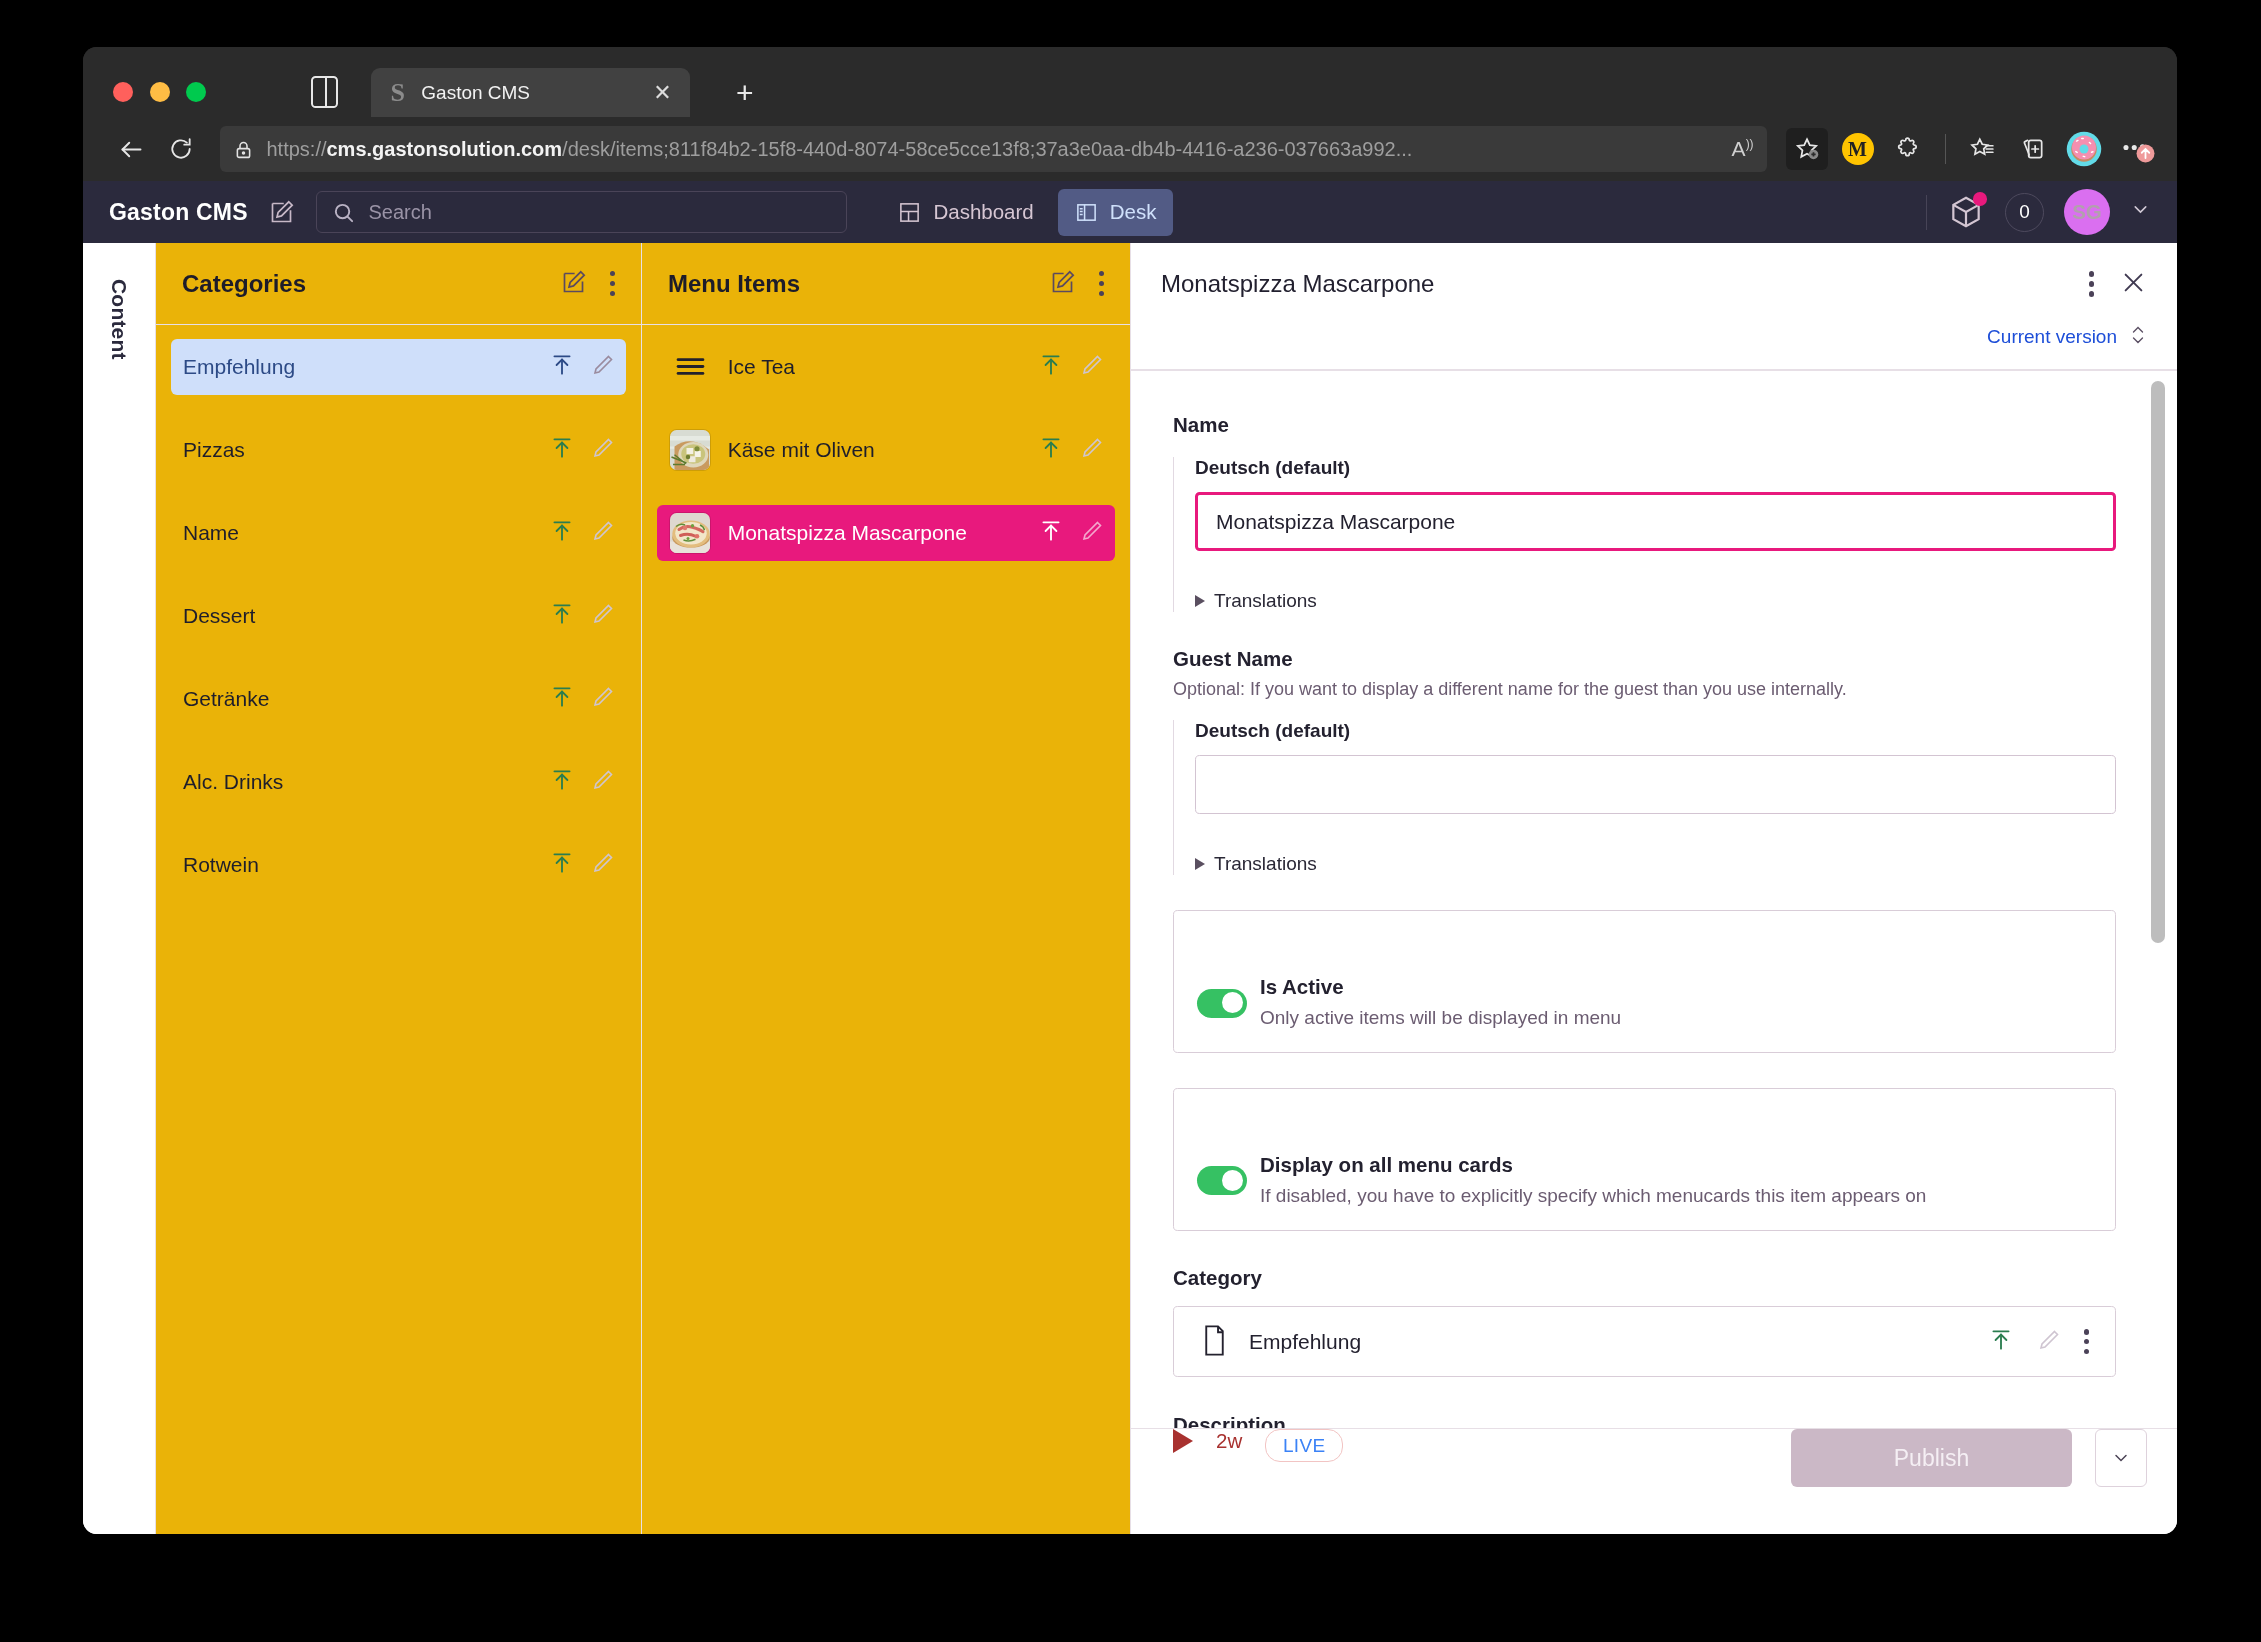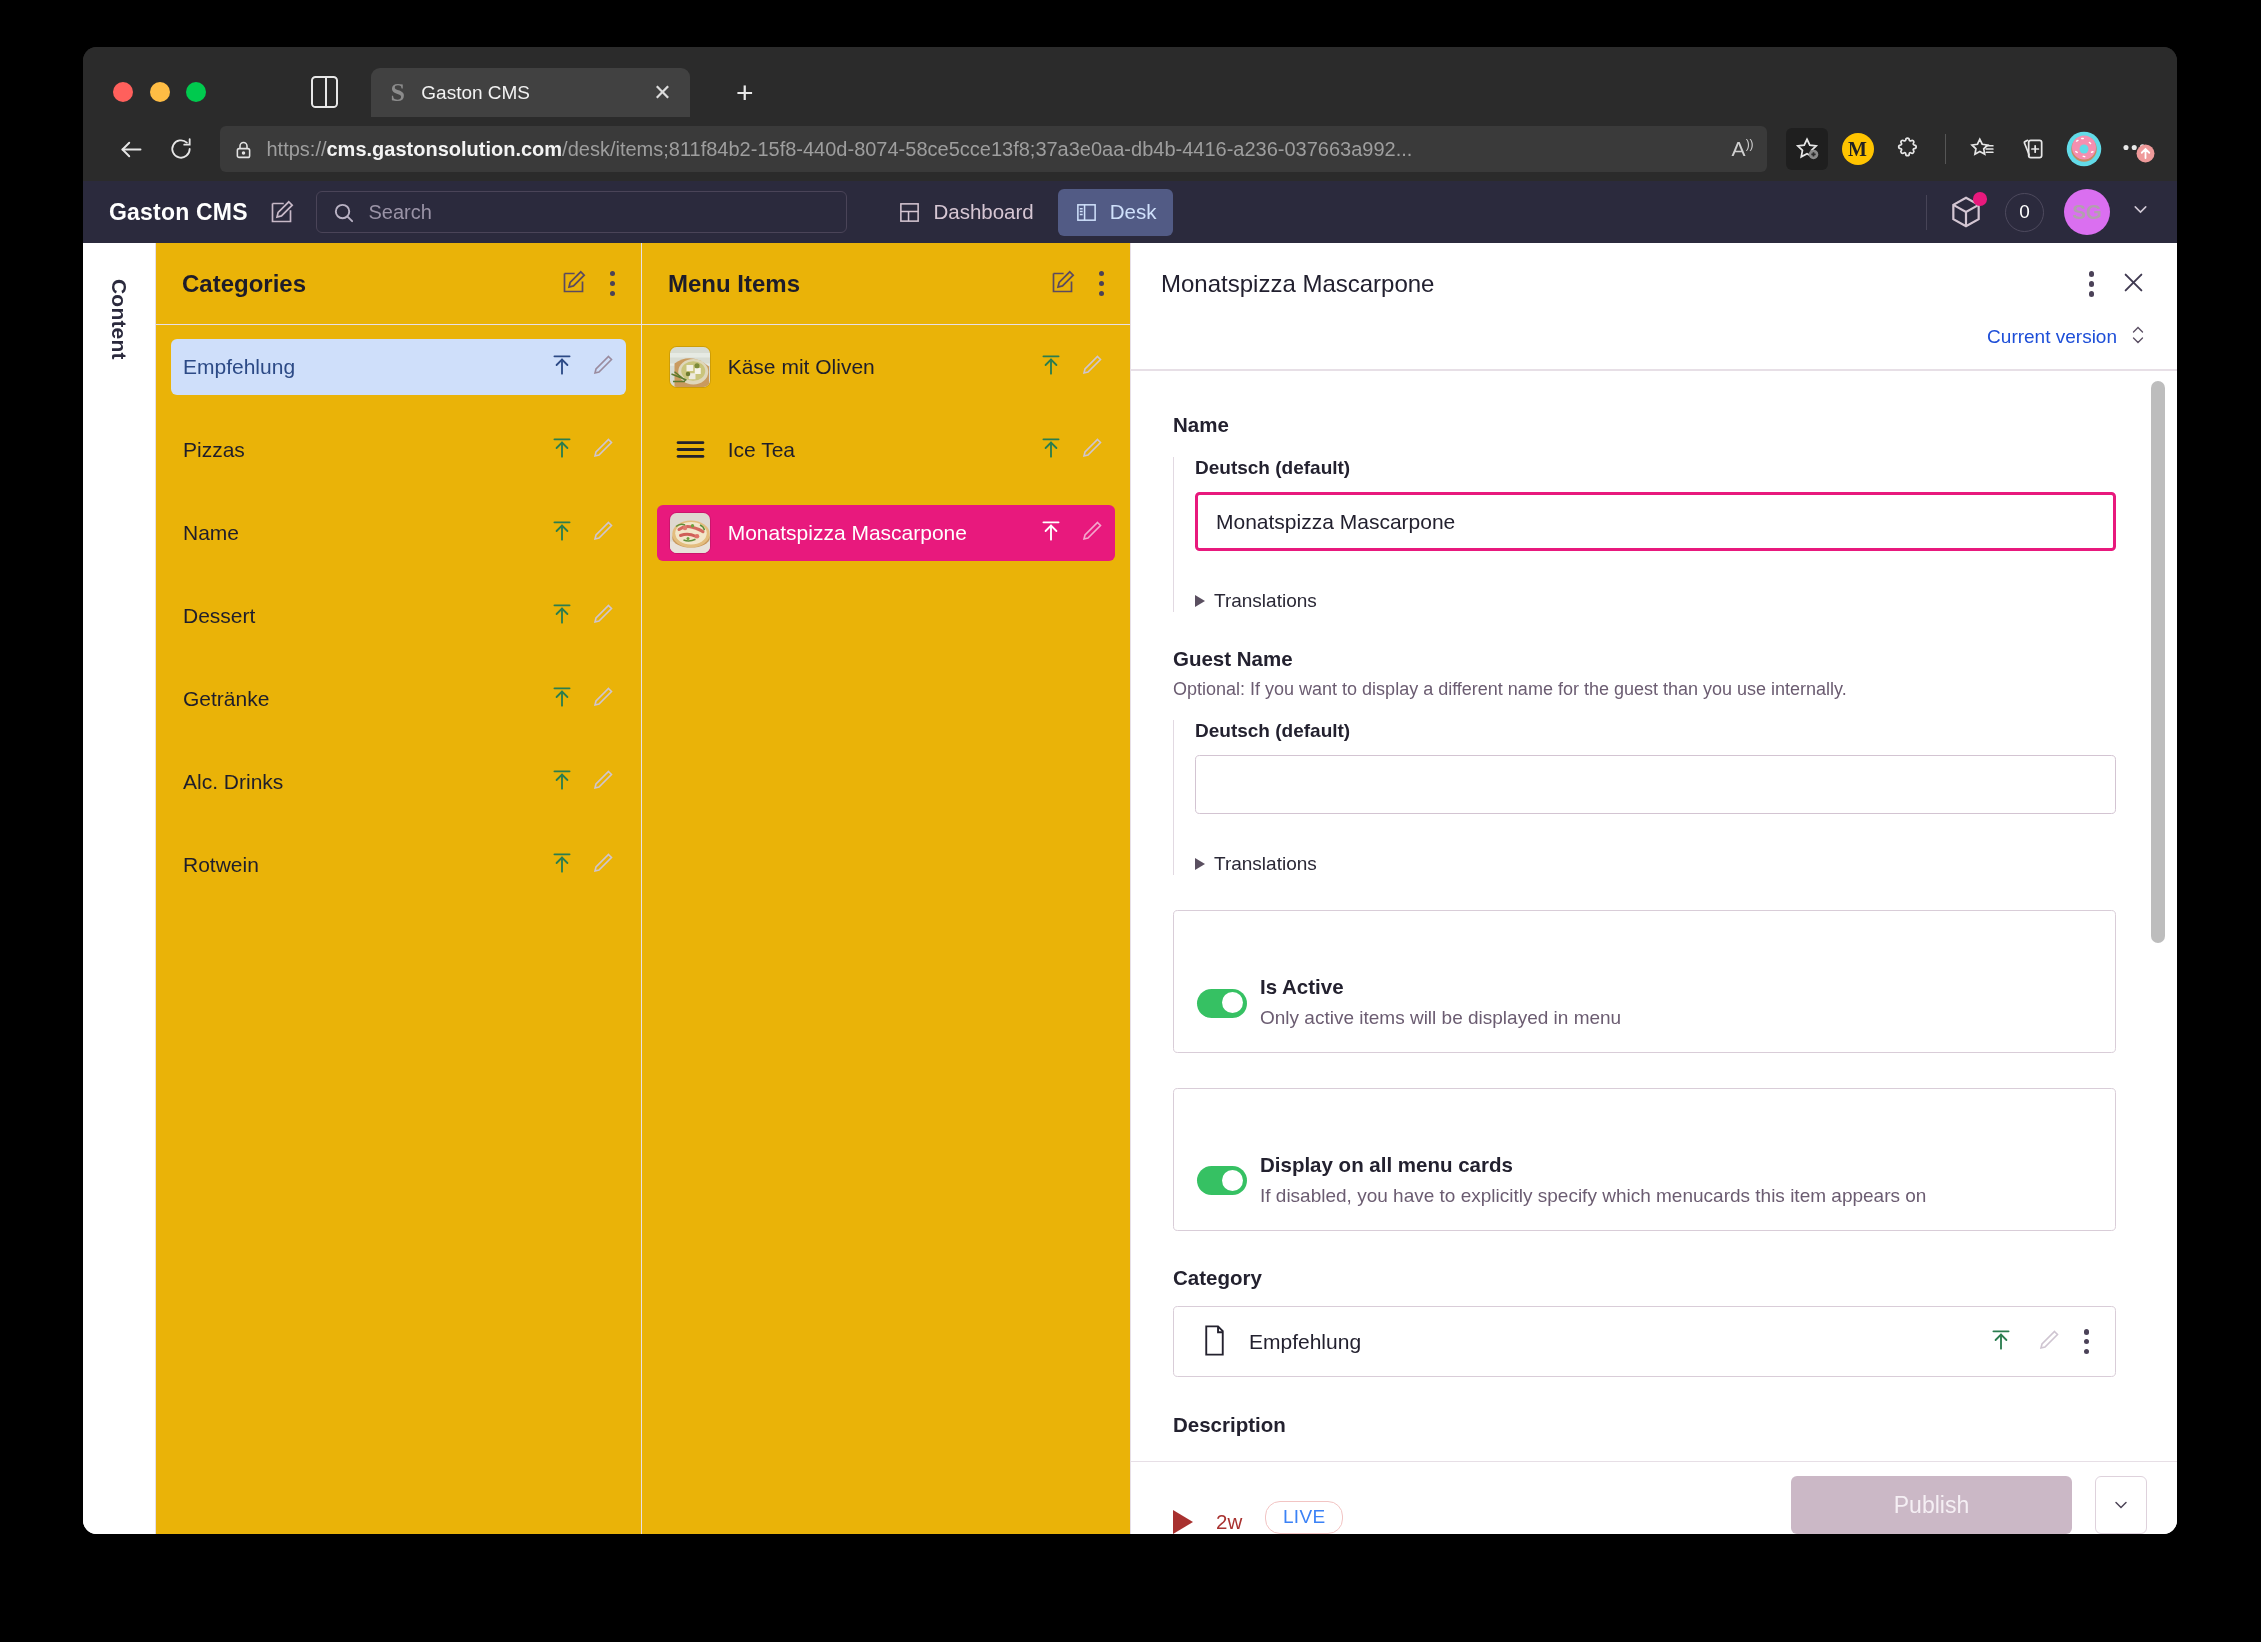--- a/index.html
+++ b/index.html
@@ -253,22 +253,22 @@
   .ref-actions { margin-left: auto; display: flex; align-items: center; gap: 23px; }
 
   .desc-label { margin-top: 36px; font-size: 20.5px; font-weight: 700; color: #23212f; }
 
   .vscroll {
     position: absolute; right: 12px; top: 10.6px;
     width: 13.7px; height: 562px; border-radius: 7.6px; background: #bdbdbd;
   }
 
   .footer {
-    height: 73px; border-top: 1.5px solid #e7dfe6;
-    display: flex; align-items: flex-end; padding: 0 30px 0 42px; gap: 23px;
+    height: 106px; border-top: 1.5px solid #e7dfe6;
+    display: flex; align-items: flex-start; padding: 0 30px 0 42px; gap: 23px;
   }
   .foot-play { width: 0; height: 0; border-left: 20px solid #a8312f; border-top: 12px solid transparent; border-bottom: 12px solid transparent; }
   .foot-age { font-size: 20.5px; color: #a8312f; }
   .live-pill {
     border: 1.5px solid #f2c4c3; border-radius: 15px;
     padding: 4.6px 16.7px; color: #3b82f6; font-size: 19px; font-weight: 400;
     letter-spacing: 0.4px;
   }
   .publish-btn {
     margin-left: auto; width: 281px; height: 58px; border-radius: 6px;
@@ -598,57 +598,57 @@
             <span class="kebab">
                 <i></i>
                 <i></i>
                 <i></i>
               </span>
           </div>
         </div>
         <div class="list">
 
           <div class="row">
+            <span class="row-icon">
+              <svg width="33" height="33" viewBox="0 0 24 24" stroke="#22212d" stroke-width="2.1" stroke-linecap="round">
+                  <line x1="3" y1="7" x2="21" y2="7"></line>
+                  <line x1="3" y1="12" x2="21" y2="12"></line>
+                  <line x1="3" y1="17" x2="21" y2="17"></line>
+                </svg>
+            </span>
+            <span class="row-label">Ice Tea</span>
+            <span class="row-actions">
+              <span><svg class="pub" viewBox="0 0 24 24" fill="none" stroke="#2a7d4f" stroke-width="1.7" stroke-linecap="round">
+                    <line x1="5" y1="4" x2="19" y2="4"></line>
+                    <line x1="12" y1="7" x2="12" y2="20"></line>
+                    <polyline points="7,12 12,7 17,12"></polyline>
+                  </svg></span>
+              <span><svg class="pencil" viewBox="0 0 24 24" fill="none" stroke="#cfc5d1" stroke-width="1.6">
+                    <path d="M17.5 3.5l3 3L8 19l-4 1 1-4z"></path>
+                  </svg></span>
+            </span>
+          </div>
+
+          <div class="row">
             <span class="row-thumb">
               <svg width="42" height="42" viewBox="0 0 56 56">
                 <rect width="56" height="56" fill="#d8dcd3"></rect>
                 <path d="M0 8h56v6H0zM0 22h56v3H0z" fill="#e6eae3"></path>
                 <path d="M6 22 Q28 6 52 26 L52 56 L6 56z" fill="#c99a5f"></path>
                 <ellipse cx="31" cy="33" rx="20" ry="17" fill="#dfd7bb"></ellipse>
                 <ellipse cx="31" cy="32" rx="16" ry="13" fill="#c9c47c"></ellipse>
                 <rect x="22" y="24" width="9" height="8" fill="#f3f0e2"></rect>
                 <rect x="33" y="28" width="8" height="8" fill="#f6f3e7"></rect>
                 <rect x="25" y="35" width="9" height="8" fill="#eeeade"></rect>
                 <circle cx="36" cy="25" r="3.4" fill="#7d8b3a"></circle>
                 <circle cx="24" cy="36" r="3" fill="#6e7c31"></circle>
                 <path d="M2 36 L22 44 M6 33 L21 45 M4 46 L20 46" stroke="#5c7a2e" stroke-width="2" fill="none"></path>
               </svg>
             </span>
             <span class="row-label">Käse mit Oliven</span>
-            <span class="row-actions">
-              <span><svg class="pub" viewBox="0 0 24 24" fill="none" stroke="#2a7d4f" stroke-width="1.7" stroke-linecap="round">
-                    <line x1="5" y1="4" x2="19" y2="4"></line>
-                    <line x1="12" y1="7" x2="12" y2="20"></line>
-                    <polyline points="7,12 12,7 17,12"></polyline>
-                  </svg></span>
-              <span><svg class="pencil" viewBox="0 0 24 24" fill="none" stroke="#cfc5d1" stroke-width="1.6">
-                    <path d="M17.5 3.5l3 3L8 19l-4 1 1-4z"></path>
-                  </svg></span>
-            </span>
-          </div>
-
-          <div class="row">
-            <span class="row-icon">
-              <svg width="33" height="33" viewBox="0 0 24 24" stroke="#22212d" stroke-width="2.1" stroke-linecap="round">
-                  <line x1="3" y1="7" x2="21" y2="7"></line>
-                  <line x1="3" y1="12" x2="21" y2="12"></line>
-                  <line x1="3" y1="17" x2="21" y2="17"></line>
-                </svg>
-            </span>
-            <span class="row-label">Ice Tea</span>
             <span class="row-actions">
               <span><svg class="pub" viewBox="0 0 24 24" fill="none" stroke="#2a7d4f" stroke-width="1.7" stroke-linecap="round">
                     <line x1="5" y1="4" x2="19" y2="4"></line>
                     <line x1="12" y1="7" x2="12" y2="20"></line>
                     <polyline points="7,12 12,7 17,12"></polyline>
                   </svg></span>
               <span><svg class="pencil" viewBox="0 0 24 24" fill="none" stroke="#cfc5d1" stroke-width="1.6">
                     <path d="M17.5 3.5l3 3L8 19l-4 1 1-4z"></path>
                   </svg></span>
             </span>

